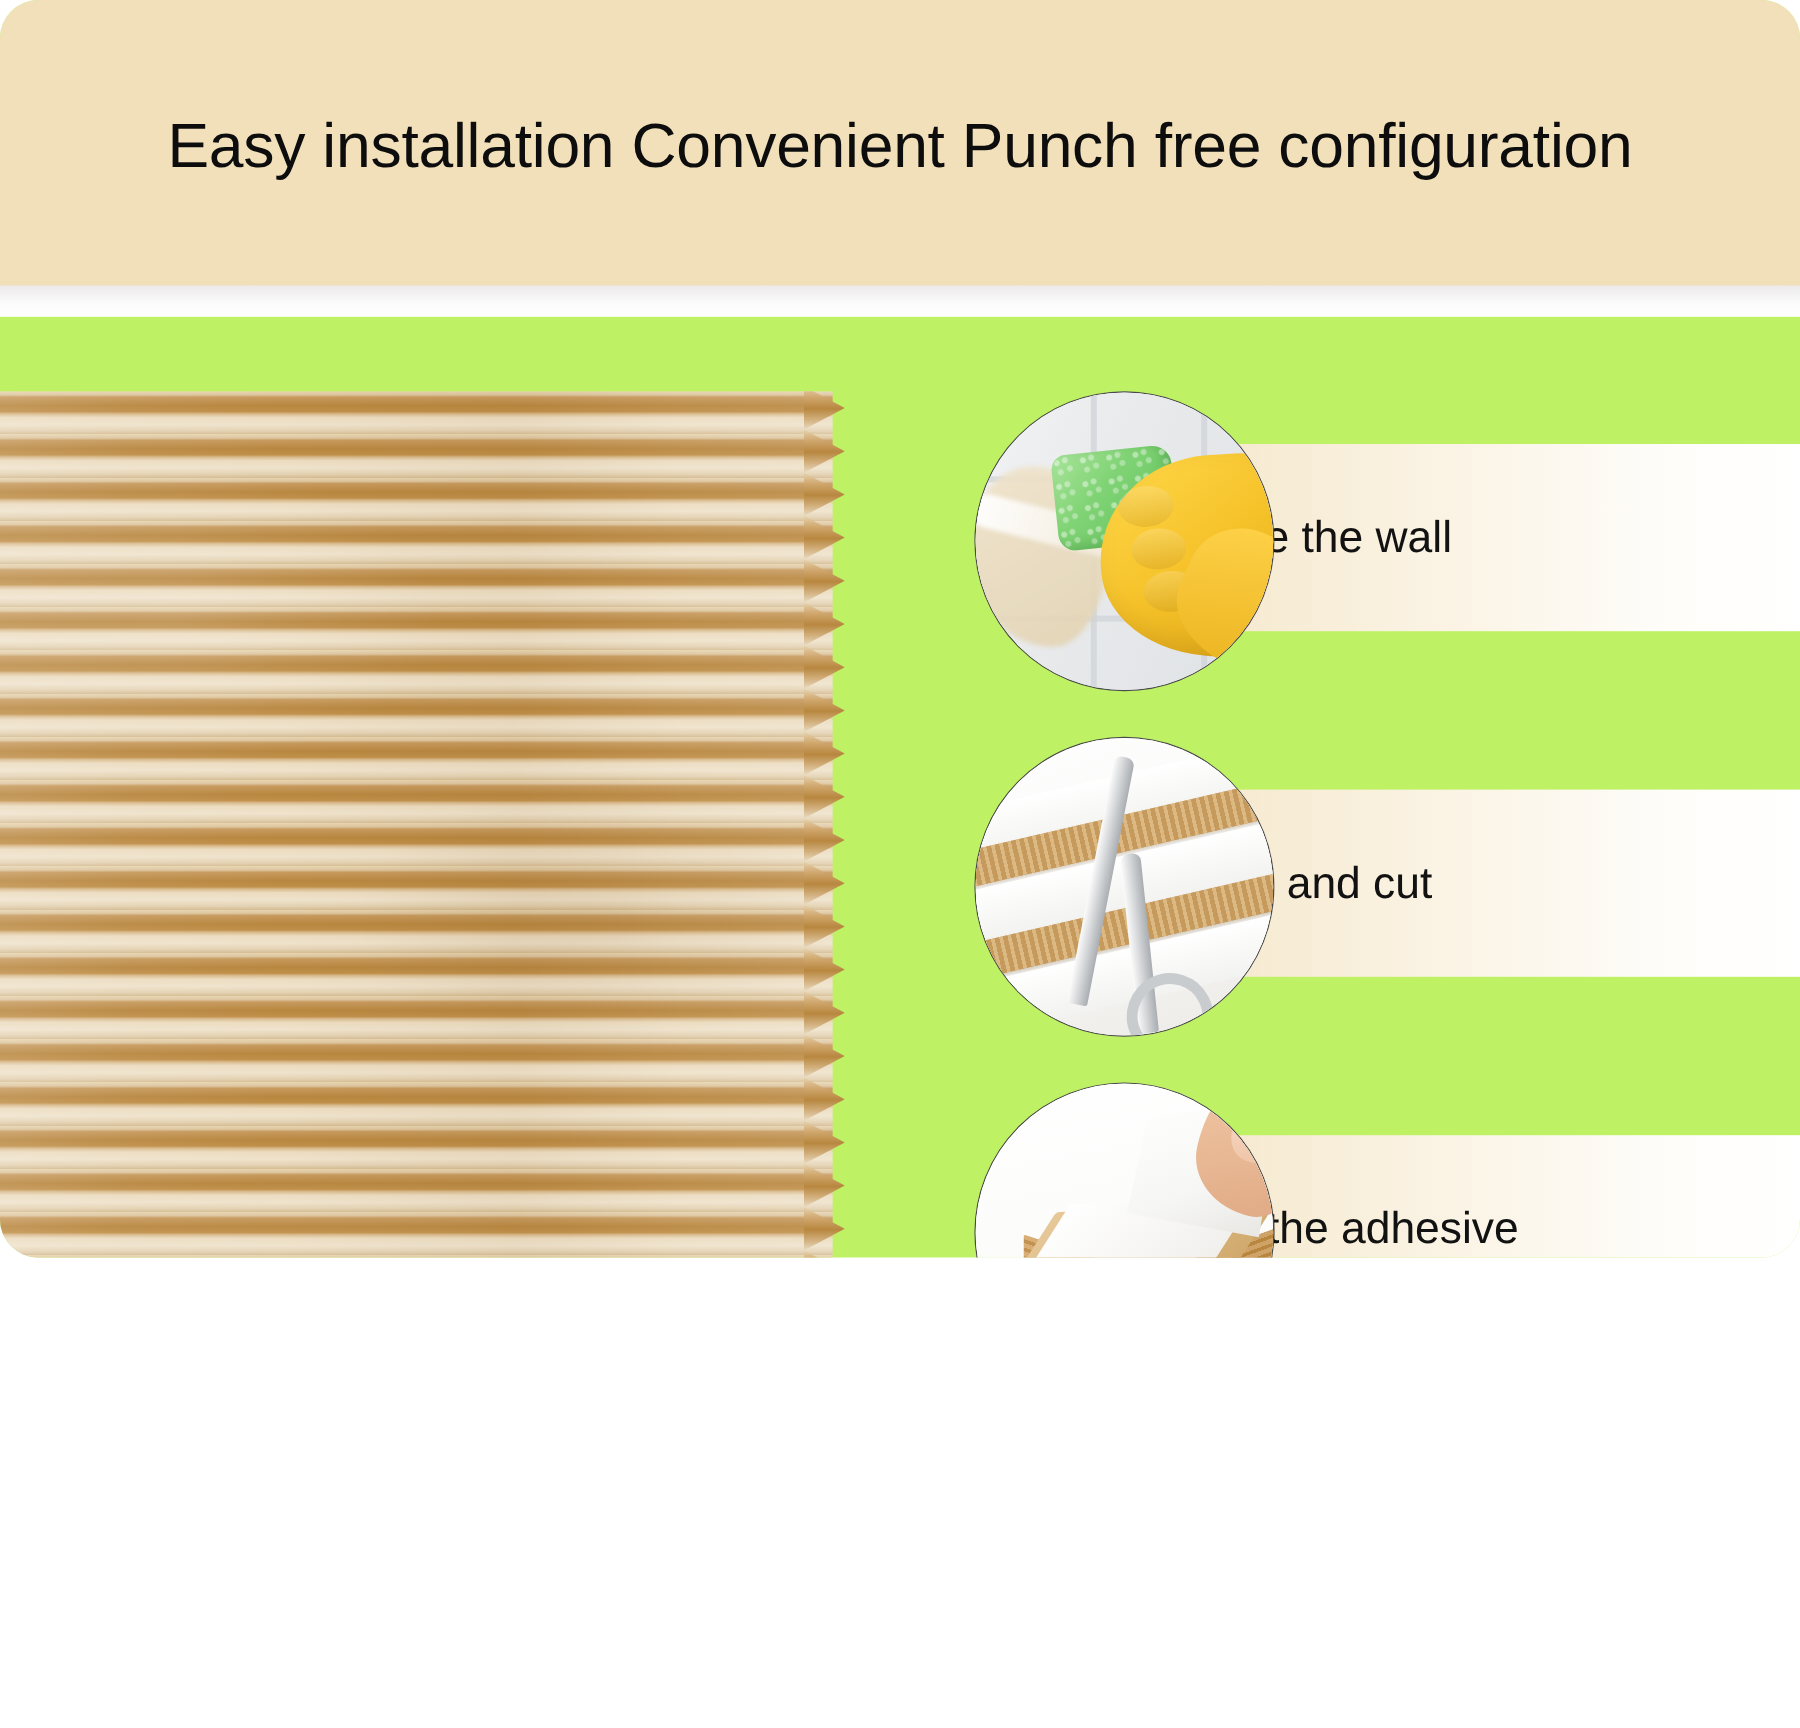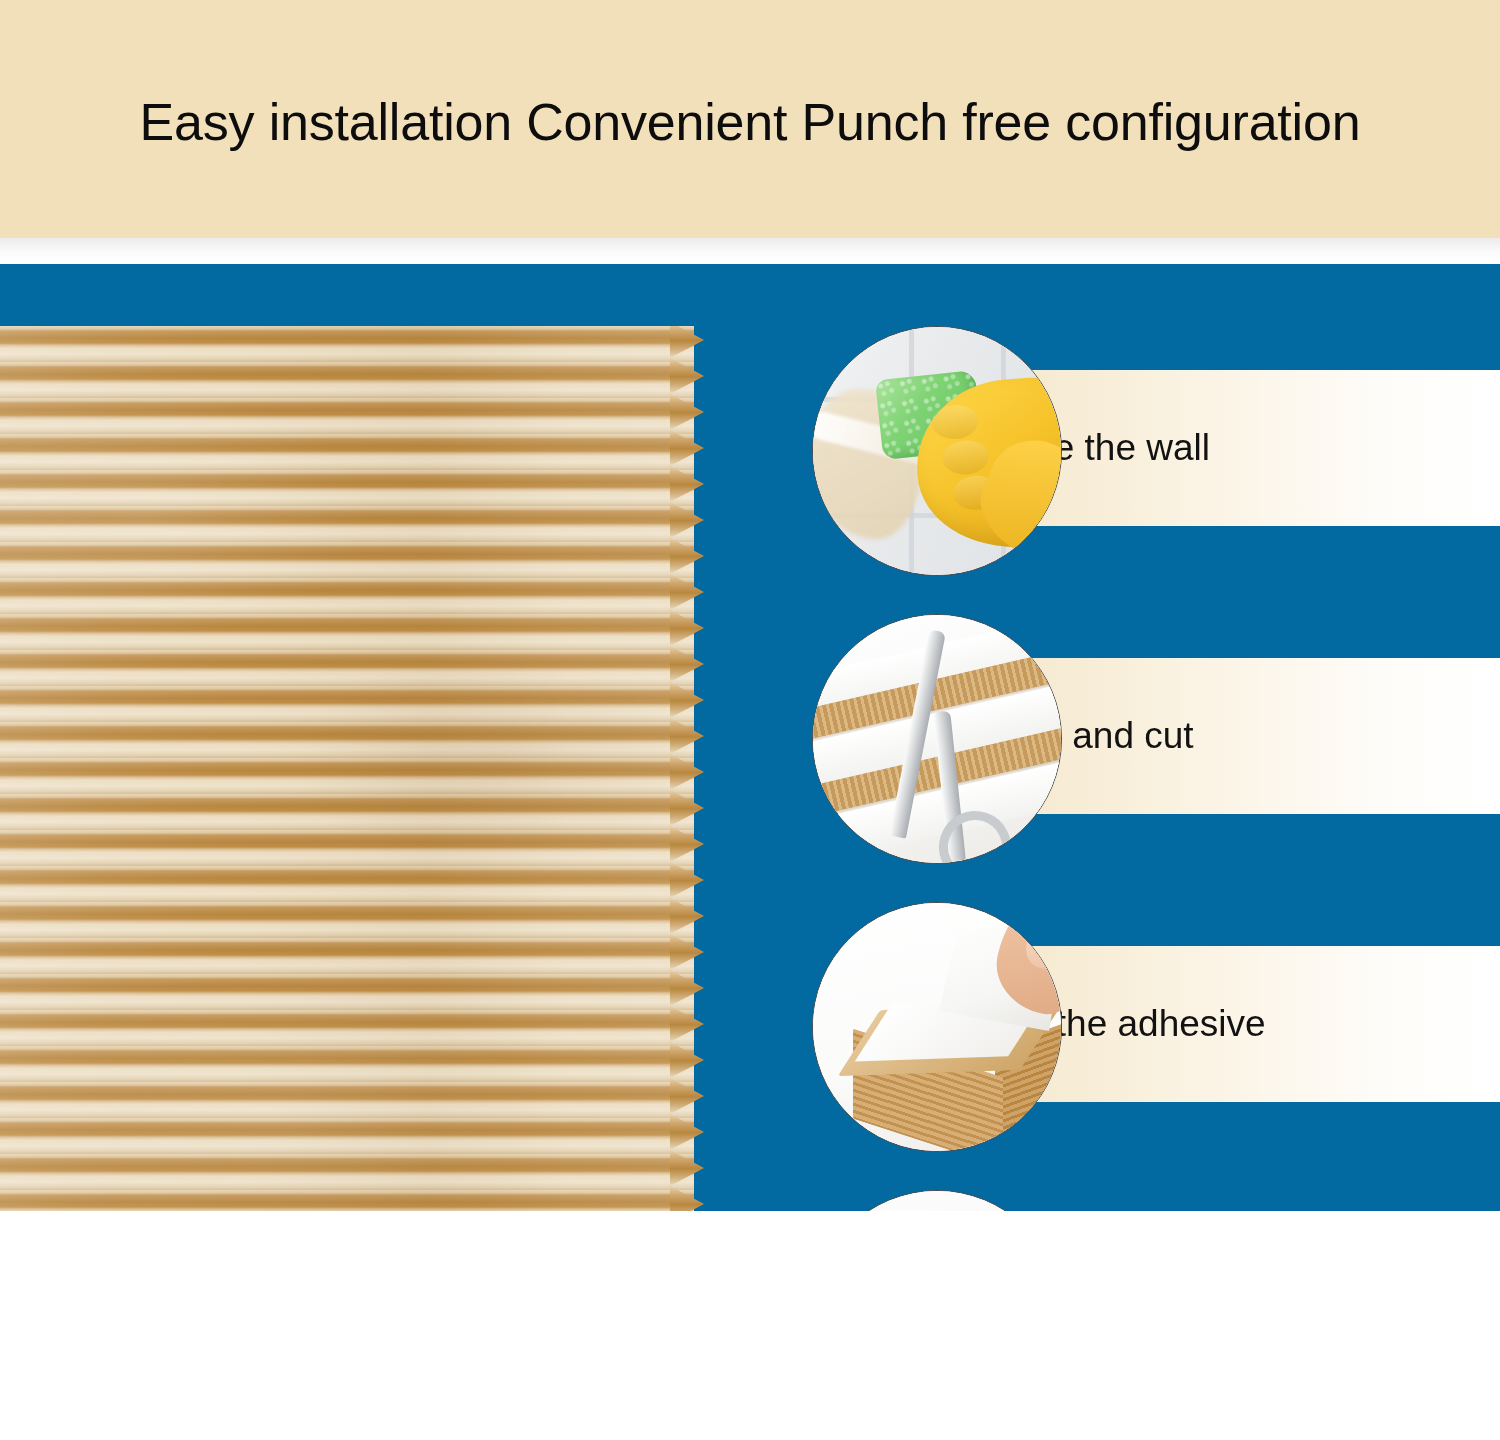--- a/index.html
+++ b/index.html
@@ -4,21 +4,21 @@
 <title>Easy installation Convenient Punch free configuration</title>
 <style>
   html,body{margin:0;padding:0;}
   body{
     width:1500px;height:1440px;
     background:#ffffff;
     font-family:"Liberation Sans","DejaVu Sans",sans-serif;
     overflow:hidden;
     position:relative;
   }
-  .page{position:relative;width:1500px;height:1211px;overflow:hidden;background:#0369a1;}
+  .page{position:relative;width:1500px;height:1048px;overflow:hidden;background:#bef264;border-radius:32px;}
 
   
   .banner{
     position:absolute;left:0;top:0;width:1500px;height:240px;
     background:#f2e0bb;
   }
   .banner-title{
     position:absolute;left:0;top:92px;width:1500px;
     text-align:center;
     font-size:52px;line-height:60px;

